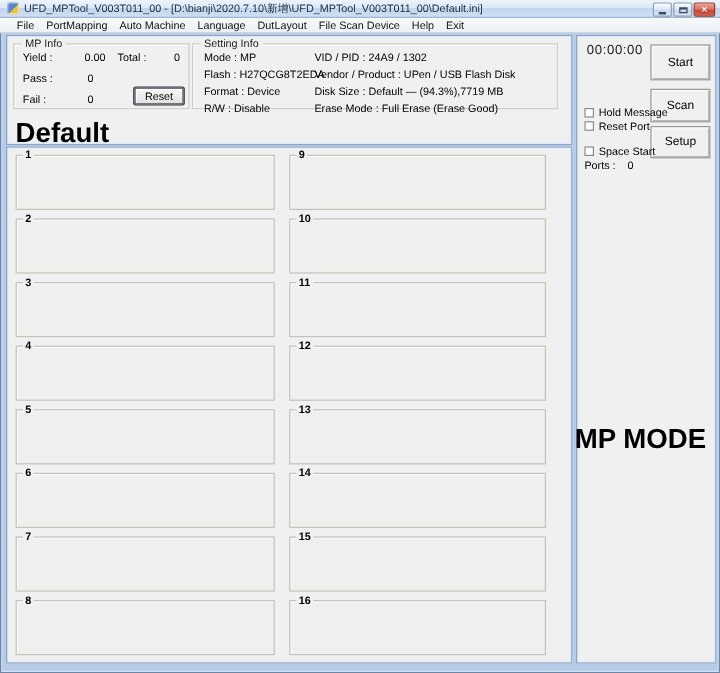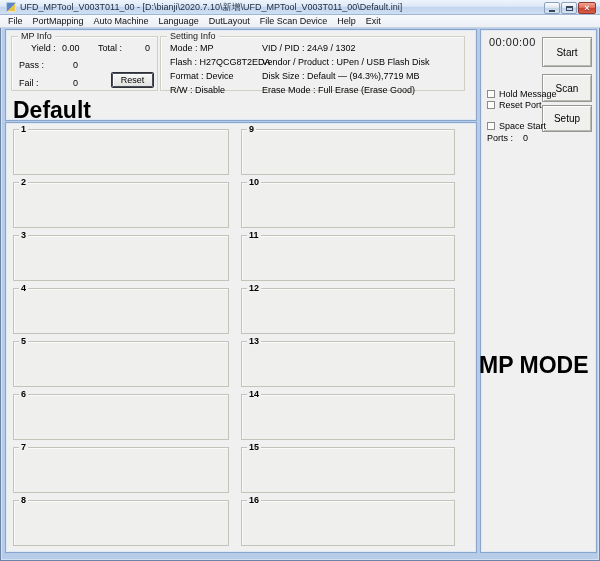--- a/index.html
+++ b/index.html
@@ -24,41 +24,41 @@
   .capbtn .min-glyph{ width:6px; height:2px; background:#38485e; margin-top:5px;}
   .capbtn .max-glyph{ width:7px; height:5px; border:1px solid #38485e; border-top-width:2px;}
   .capbtn.close{ width:18px; background:linear-gradient(#f1a497,#e06a55 50%,#c94130 50%,#d9604a);
      border-color:#93392c;}
   .capbtn.close .x-glyph{ color:#fff; font-size:9px; line-height:9px; font-weight:bold;
      text-shadow:0 1px 1px rgba(0,0,0,.4);}
 
   
   .menubar{ position:absolute; left:0; top:15px; width:100%; height:13px;
      background:linear-gradient(#f7f9fc,#eceff4); display:flex; align-items:center;
-     padding-left:3px; border-bottom:1px solid #c9d4e2;}
+     padding-left:9px; border-bottom:1px solid #c9d4e2;}
   .menu-item{ padding:1px 5px; font-size:9px; color:#111; cursor:default; }
 
   
   .client{ position:absolute; left:4px; top:28px; right:4px; bottom:4px; background:#b7cce8; }
 
   .panel{ position:absolute; background:#f0f0f0; border:1px solid #8aa5cb;
      box-shadow:inset 0 0 0 1px #dfe9f6;padding-left:39px; }
   .panel.upper{ left:1px; top:1px; width:472px; height:92px; }
   .panel.grid { left:1px; top:94px; width:472px; height:431px; }
   .panel.right{ left:476px; top:1px; width:117px; height:524px; }
 
   
   .gbox{ position:absolute; border:1px solid #cfcfc5;
      box-shadow:inset 1px 1px 0 rgba(255,255,255,.75); }
   .gbox>.legend{ position:absolute; top:-6px; left:6px; background:#f0f0f0; padding:0 3px;
      font-size:9px; color:#222; line-height:10px;}
 
   .mpinfo{ left:5px; top:6px; width:147px; height:55px; }
   .mpinfo .lbl,.mpinfo .val{ position:absolute; font-size:9px; }
-  .yield-l{ left:19px; top:6px; } .yield-v{ left:50px; top:6px; width:26px; text-align:left;}
+  .yield-l{ left:7px; top:6px; } .yield-v{ left:50px; top:6px; width:26px; text-align:right;}
   .total-l{ left:86px; top:6px; } .total-v{ right:7px; top:6px; }
   .pass-l { left:7px; top:23px; } .pass-v { left:50px; top:23px; width:16px; text-align:right;}
   .fail-l { left:7px; top:41px; } .fail-v { left:50px; top:41px; width:16px; text-align:right;}
   .reset-btn{ position:absolute; right:4px; bottom:3px; width:41px; height:14px;
      background:linear-gradient(#f7f7f7,#e2e2e0); border:1px solid #4a4f57;
      box-shadow:0 0 0 1px #2e3238, inset 1px 1px 0 #fff; font-size:9px;
      display:flex; align-items:center; justify-content:center; border-radius:1px;margin-left:12px;}
 
   .setinfo{ left:154px; top:6px; width:305px; height:55px; }
   .setcol{ position:absolute; top:4px; }

